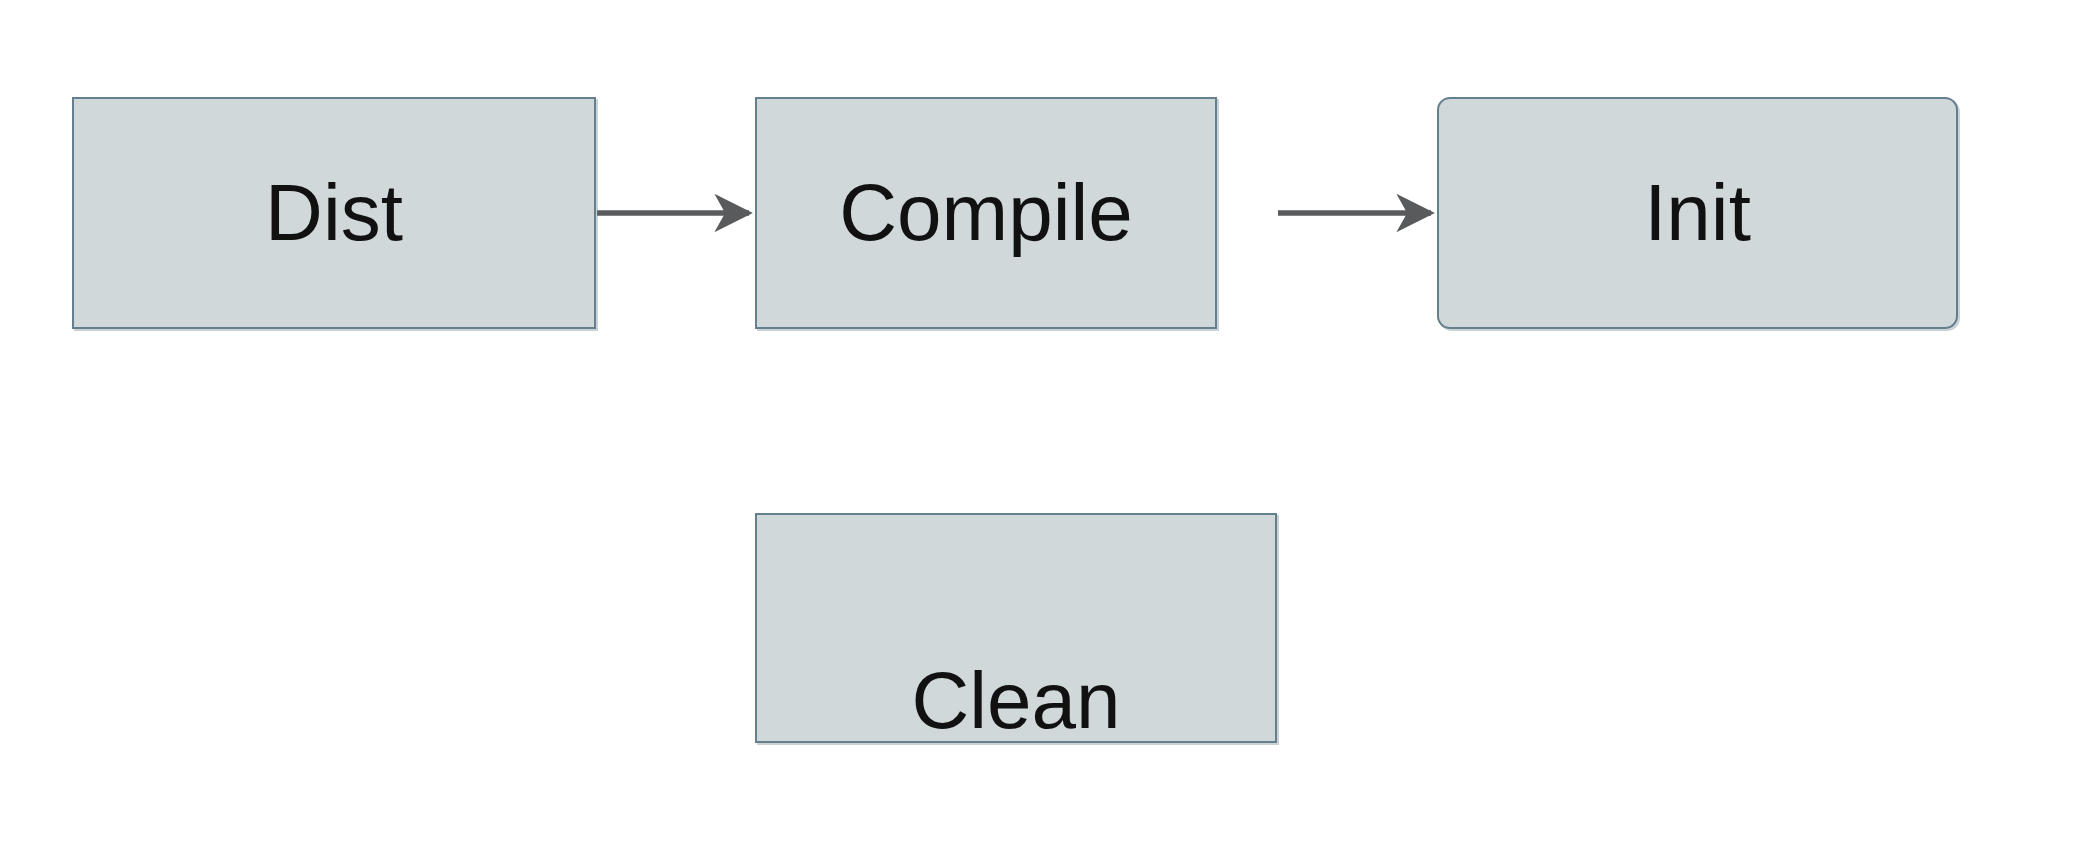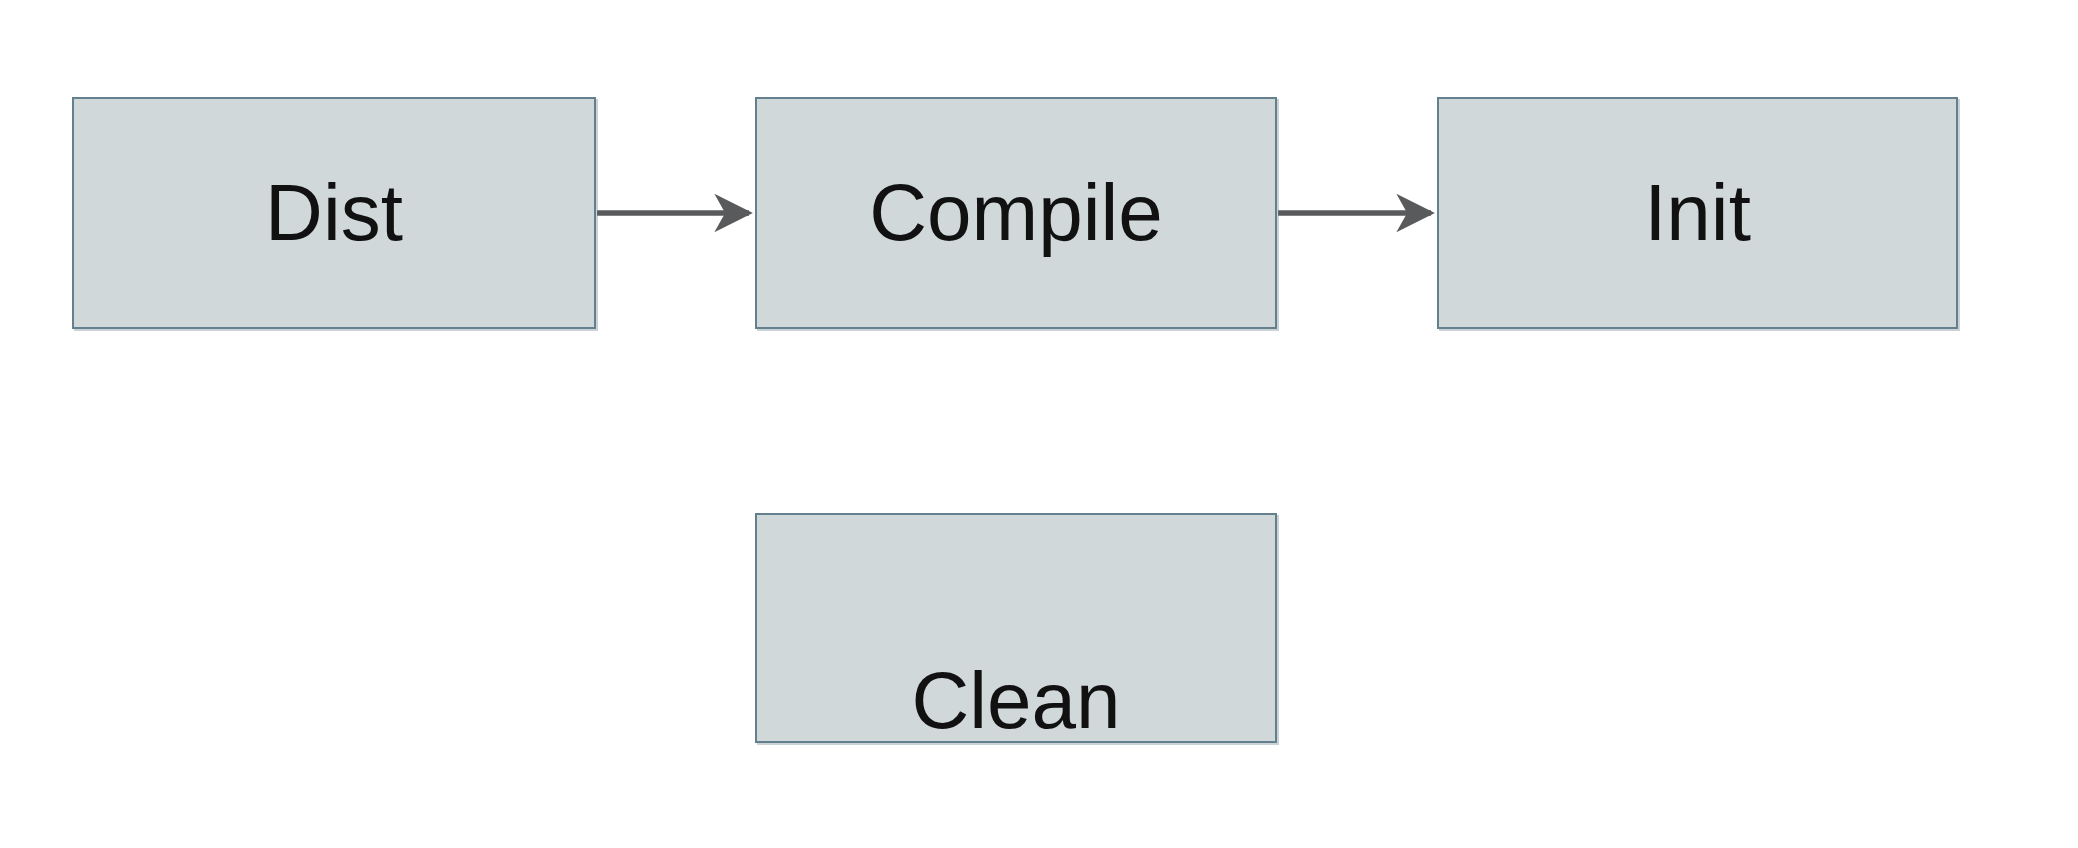--- a/index.html
+++ b/index.html
@@ -44,22 +44,22 @@
   }
   .node-label {
     font-size: 80px;
     font-weight: 400;
     line-height: 1;
     color: var(--label, #111111);
     letter-spacing: 0;
     user-select: none;
   }
   .node-dist    { left: 72px;   top: 97px;  width: 524px; height: 232px; }
-  .node-compile { left: 755px;  top: 97px;  width: 522px; height: 232px; }
-  .node-init    { left: 1437px; top: 97px;  width: 521px; height: 232px; }
+  .node-compile { left: 755px;  top: 97px;  width: 462px; height: 232px; }
+  .node-init    { left: 1437px; top: 97px;  width: 521px; height: 232px; border-radius: 13px; }
   .node-clean   { left: 755px;  top: 513px; width: 522px; height: 230px; align-items: flex-end; }
 </style>
 </head>
 <body>
 
 <div class="canvas">
 
   <svg class="edges" viewBox="0 0 2078 848" xmlns="http://www.w3.org/2000/svg">
     <defs>
       <marker id="ah" viewBox="0 0 10 10" refX="9" refY="5" markerWidth="8" markerHeight="7" orient="auto-start-reverse" markerUnits="strokeWidth">

